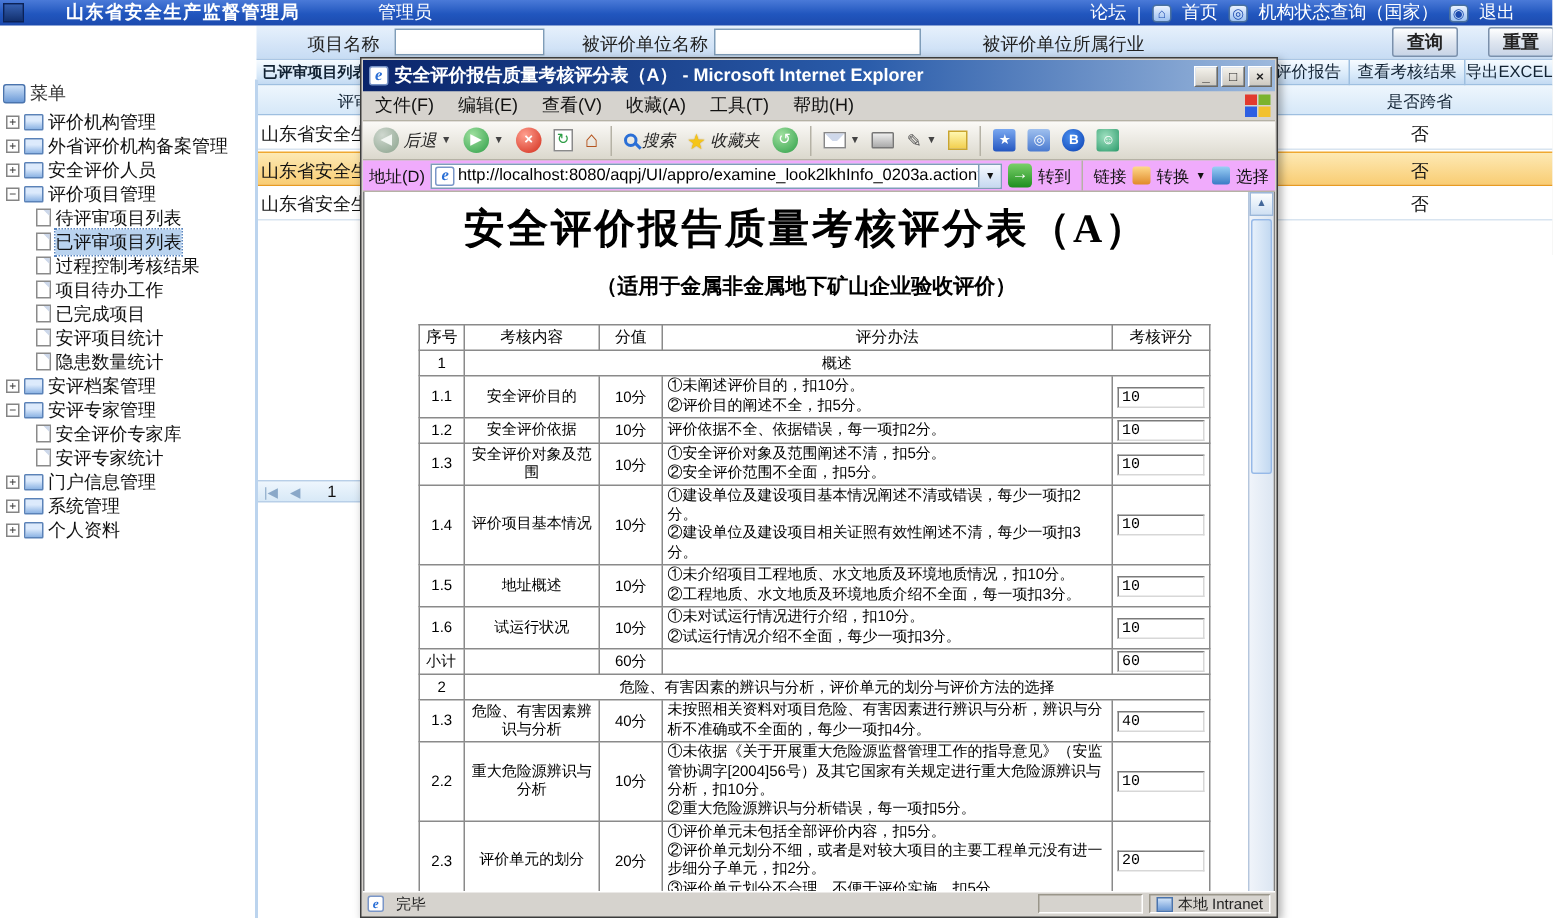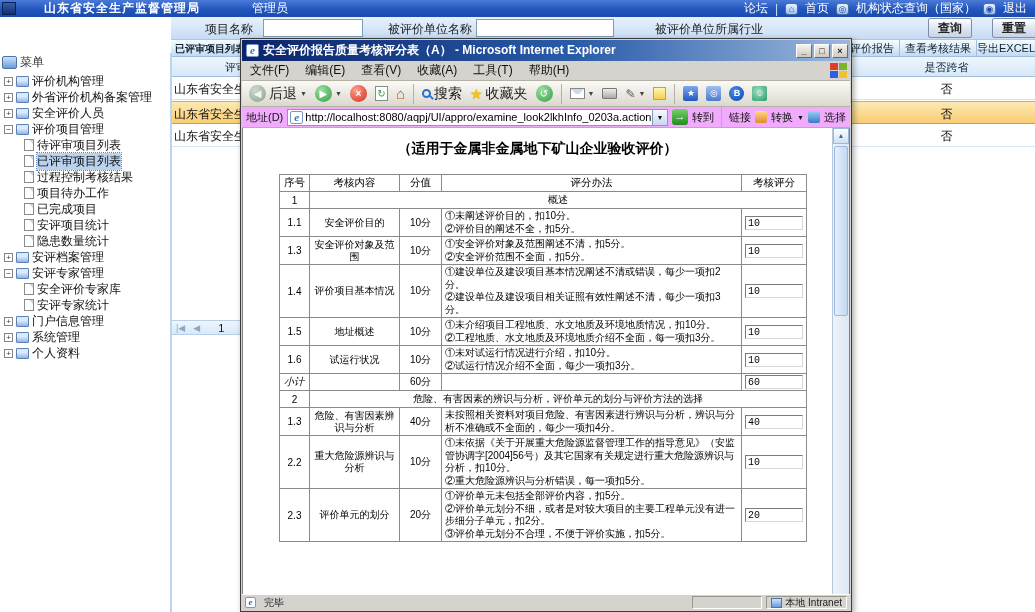--- a/index.html
+++ b/index.html
@@ -6,21 +6,21 @@
   html,body { width:1035px; height:612px; overflow:hidden; font-family:"Liberation Sans",sans-serif; background:#fff; }
   body { position:relative; }
 
   
   .topbar { position:absolute; left:0; top:0; width:1035px; height:17px;
     background:linear-gradient(180deg,#4a7ad8,#2156be 55%,#1c4aae); color:#fff; font-size:12px;
     display:flex; align-items:center; z-index:5; }
   .topbar .corner-ic { width:14px; height:13px; margin-left:2px; background:linear-gradient(#355faf,#12306e); border:1px solid #0c2256; }
   .topbar .t-title { margin-left:28px; font-weight:bold; letter-spacing:1px; }
   .topbar .t-user { margin-left:52px; }
-  .topbar .t-right { margin-left:auto; display:flex; align-items:center; gap:7px; padding-right:8px; }
+  .topbar .t-right { margin-left:auto; display:flex; align-items:center; gap:7px; padding-right:25px; }
   .topbar .t-right span { cursor:pointer; }
   .mini-ic { display:inline-block; width:13px; height:12px; border-radius:3px; vertical-align:-2px;
     background:linear-gradient(#eaf2ff,#9cc0f0); border:1px solid #49709f; color:#1c4aae;
     font-size:9px; line-height:10px; text-align:center; }
   .sep-pipe { color:#cfe0f7; }
 
   
   .filterbar { position:absolute; left:171px; top:17px; width:864px; height:23px;
     background:linear-gradient(180deg,#e7f1fc,#c7dcf4); border-bottom:1px solid #aac6e4; font-size:12px; color:#222; z-index:4; }
   .filterbar .flabel { position:absolute; top:4px; }
@@ -85,21 +85,21 @@
     font-family:"Liberation Serif",serif; font-style:italic; font-weight:bold; font-size:11px; line-height:11px; text-align:center; margin-right:4px; flex:none;}
   .ptitle .ttxt { white-space:nowrap; overflow:hidden; flex:1; }
   .winbtn { width:16px; height:14px; margin-left:2px; background:linear-gradient(#f4f2ec,#cdc9c0); border:1px solid;
     border-color:#fff #6d6a63 #6d6a63 #fff; font-size:9px; line-height:12px; text-align:center; color:#222; cursor:pointer; flex:none; }
   .pmenu { height:20px; background:#d6d3ce; border-bottom:1px solid #b5b2a5; display:flex; align-items:center; font-size:12px; color:#111; flex:none; }
   .pmenu .mitem { padding:0 8px; cursor:pointer; }
   .winflag { margin-left:auto; margin-right:2px; width:18px; height:16px; display:grid; grid-template-columns:8px 8px; grid-template-rows:7px 7px; gap:1px; background:#d6d3ce; }
   .winflag i { display:block; } .wf1{background:#e23a2e;} .wf2{background:#7bb32e;} .wf3{background:#2e5fe2;} .wf4{background:#f2c12e;}
   .ptools { height:26px; background:linear-gradient(#fbfaf7,#dbd8cd); border-bottom:1px solid #b5b2a5; display:flex; align-items:center; gap:2px; padding-left:4px; font-size:11px; color:#222; flex:none; }
   .tbtn { display:flex; align-items:center; gap:3px; padding:1px 3px; cursor:pointer; white-space:nowrap; }
-  .tbtn .cap { font-size:14px; }
+  .tbtn .cap { font-size:11px;font-style:italic; }
   .tbtn .dda { font-size:7px; color:#444; }
   .tsep { width:1px; height:20px; background:#b5b2a5; margin:0 3px; flex:none; }
   .circ { width:17px; height:17px; border-radius:50%; color:#fff; font-size:10px; line-height:17px; text-align:center; }
   .circ.back { background:radial-gradient(circle at 35% 30%,#cfd8cf,#8aa28c); color:#f2f6f2; }
   .circ.fwd  { background:radial-gradient(circle at 35% 30%,#9fe09f,#2e9e47); }
   .circ.stop { background:radial-gradient(circle at 35% 30%,#ff9f8f,#d22c1a); font-weight:bold; }
   .circ.hist { background:radial-gradient(circle at 35% 30%,#9fe09f,#2e9e47); }
   .pg-ic { width:13px; height:15px; background:#fff; border:1px solid #8a8a8a; text-align:center; font-size:10px; line-height:14px; color:#2e9e47; }
   .house { color:#b4541e; font-size:15px; line-height:15px; }
   .mag { width:9px; height:9px; border:2px solid #2a6fd6; border-radius:50%; position:relative; }
@@ -398,20 +398,21 @@
     <span>链接</span>
     <span class="tiny-ic tic-conv"></span>
     <span>转换</span>
     <span class="dda" style="font-size:7px;">▼</span>
     <span class="tiny-ic tic-sel"></span>
     <span>选择</span>
   </div>
 
   <div class="pbody">
     <div class="doc">
+      <div class="doc-title">安全评价报告质量考核评分表（A）</div>
       <div class="doc-sub">（适用于金属非金属地下矿山企业验收评价）</div>
       <table class="score">
         <colgroup>
             <col class="w-no">
             <col class="w-ct">
             <col class="w-sc">
             <col class="w-me">
             <col class="w-va">
           </colgroup>
         <thead>
@@ -432,20 +433,29 @@
               <td class="c-no">1.1</td>
               <td class="c-content">安全评价目的</td>
               <td class="c-score">10分</td>
               <td class="c-method">
                 <div>①未阐述评价目的，扣10分。</div>
                 <div>②评价目的阐述不全，扣5分。</div>
               </td>
               <td class="c-val"><span class="score-input">10</span></td>
             </tr>
             <tr>
+              <td class="c-no">1.2</td>
+              <td class="c-content">安全评价依据</td>
+              <td class="c-score">10分</td>
+              <td class="c-method">
+                <div>评价依据不全、依据错误，每一项扣2分。</div>
+              </td>
+              <td class="c-val"><span class="score-input">10</span></td>
+            </tr>
+            <tr>
               <td class="c-no">1.3</td>
               <td class="c-content">安全评价对象及范围</td>
               <td class="c-score">10分</td>
               <td class="c-method">
                 <div>①安全评价对象及范围阐述不清，扣5分。</div>
                 <div>②安全评价范围不全面，扣5分。</div>
               </td>
               <td class="c-val"><span class="score-input">10</span></td>
             </tr>
             <tr>
@@ -472,21 +482,21 @@
               <td class="c-no">1.6</td>
               <td class="c-content">试运行状况</td>
               <td class="c-score">10分</td>
               <td class="c-method">
                 <div>①未对试运行情况进行介绍，扣10分。</div>
                 <div>②试运行情况介绍不全面，每少一项扣3分。</div>
               </td>
               <td class="c-val"><span class="score-input">10</span></td>
             </tr>
             <tr>
-              <td class="c-no" style="text-align:left;padding-left:4px;font-style:italic;">小计</td>
+              <td class="c-no" style="text-align:left;padding-left:4px;">小计</td>
               <td></td>
               <td class="c-score">60分</td>
               <td></td>
               <td class="c-val"><span class="score-input">60</span></td>
             </tr>
             <tr>
               <td class="c-no">2</td>
               <td class="c-sec" colspan="4">危险、有害因素的辨识与分析，评价单元的划分与评价方法的选择</td>
             </tr>
             <tr>

